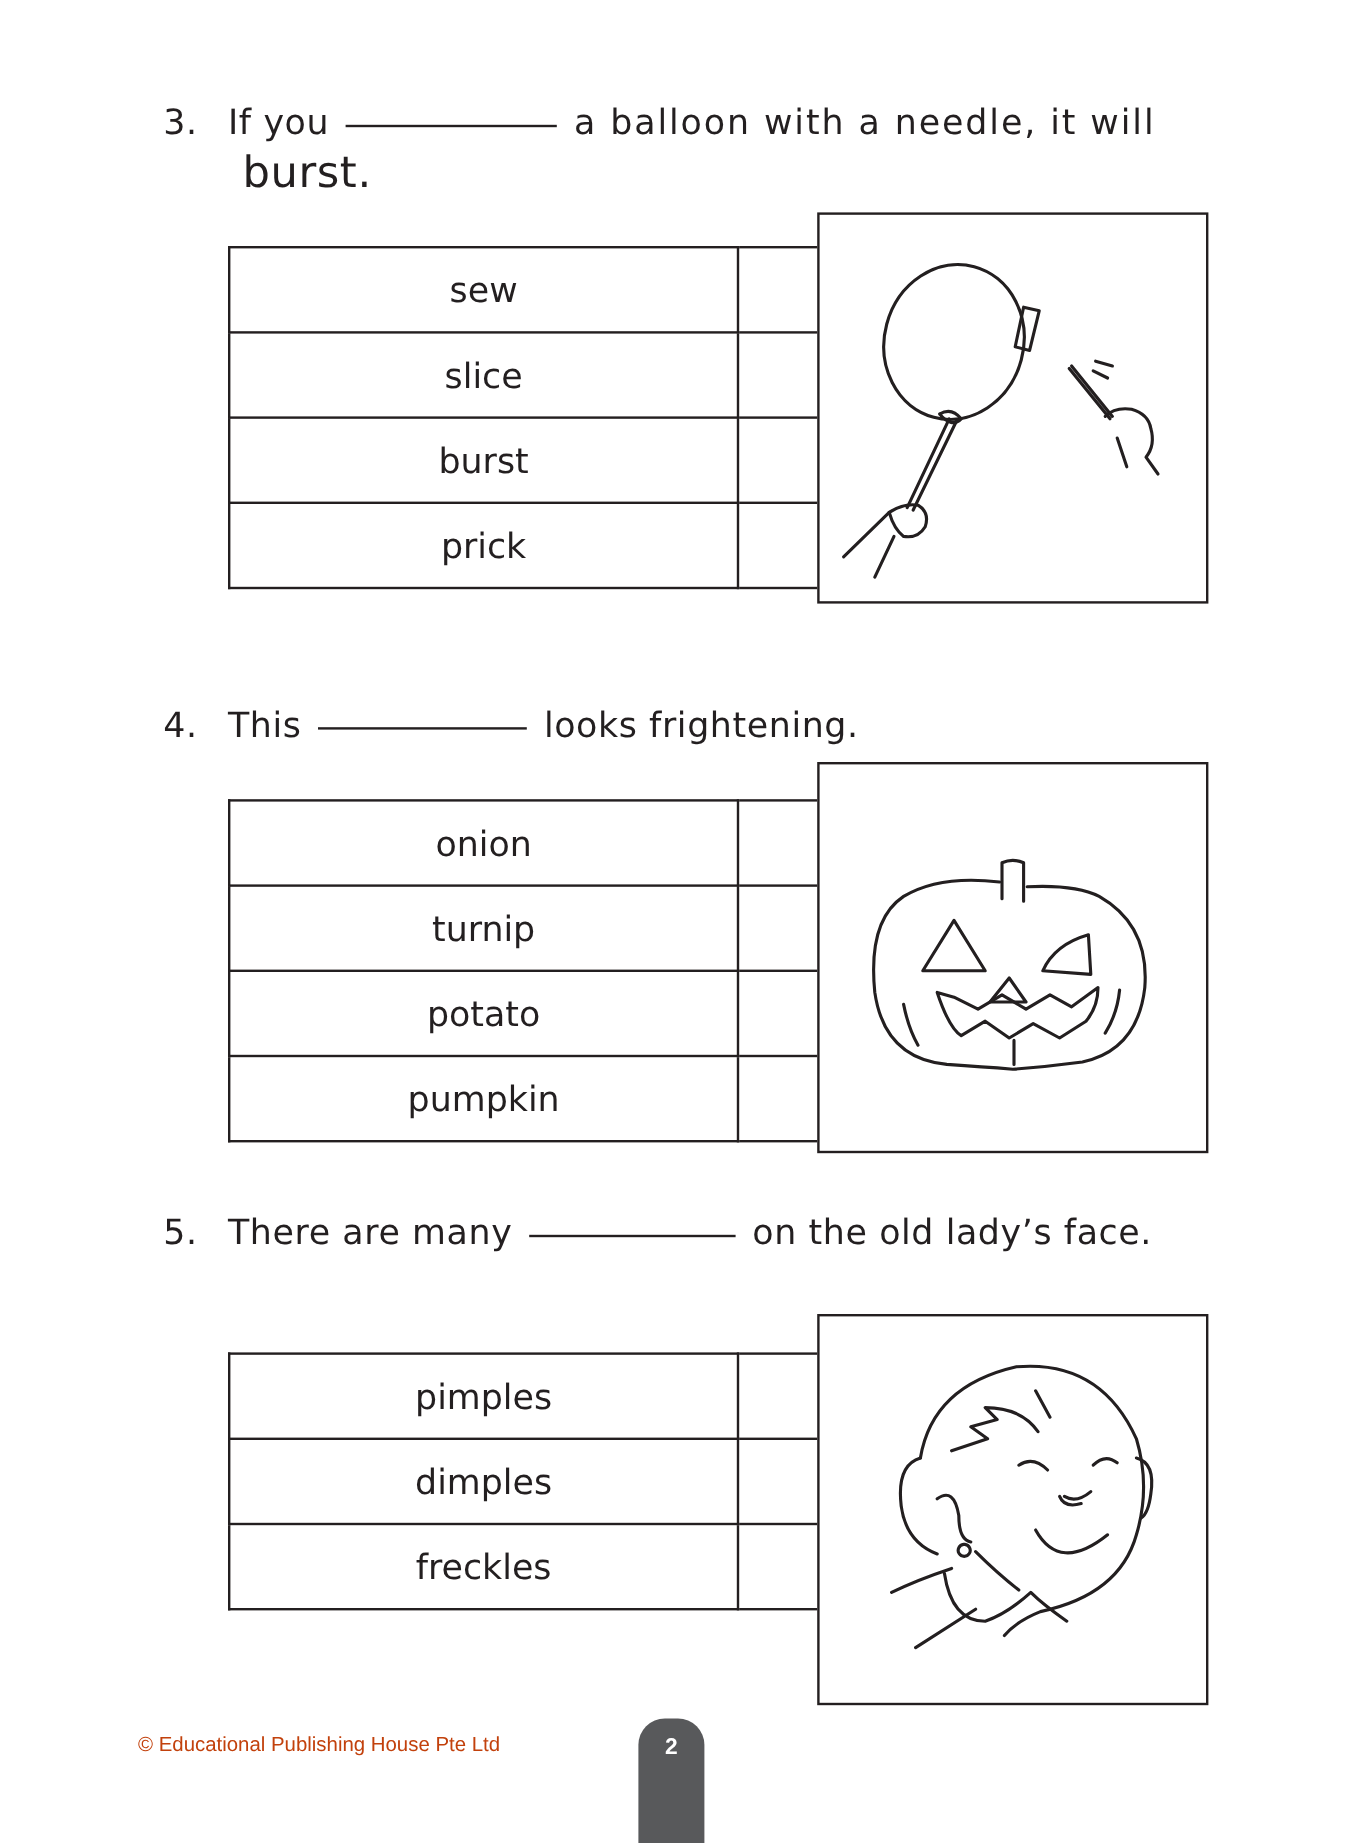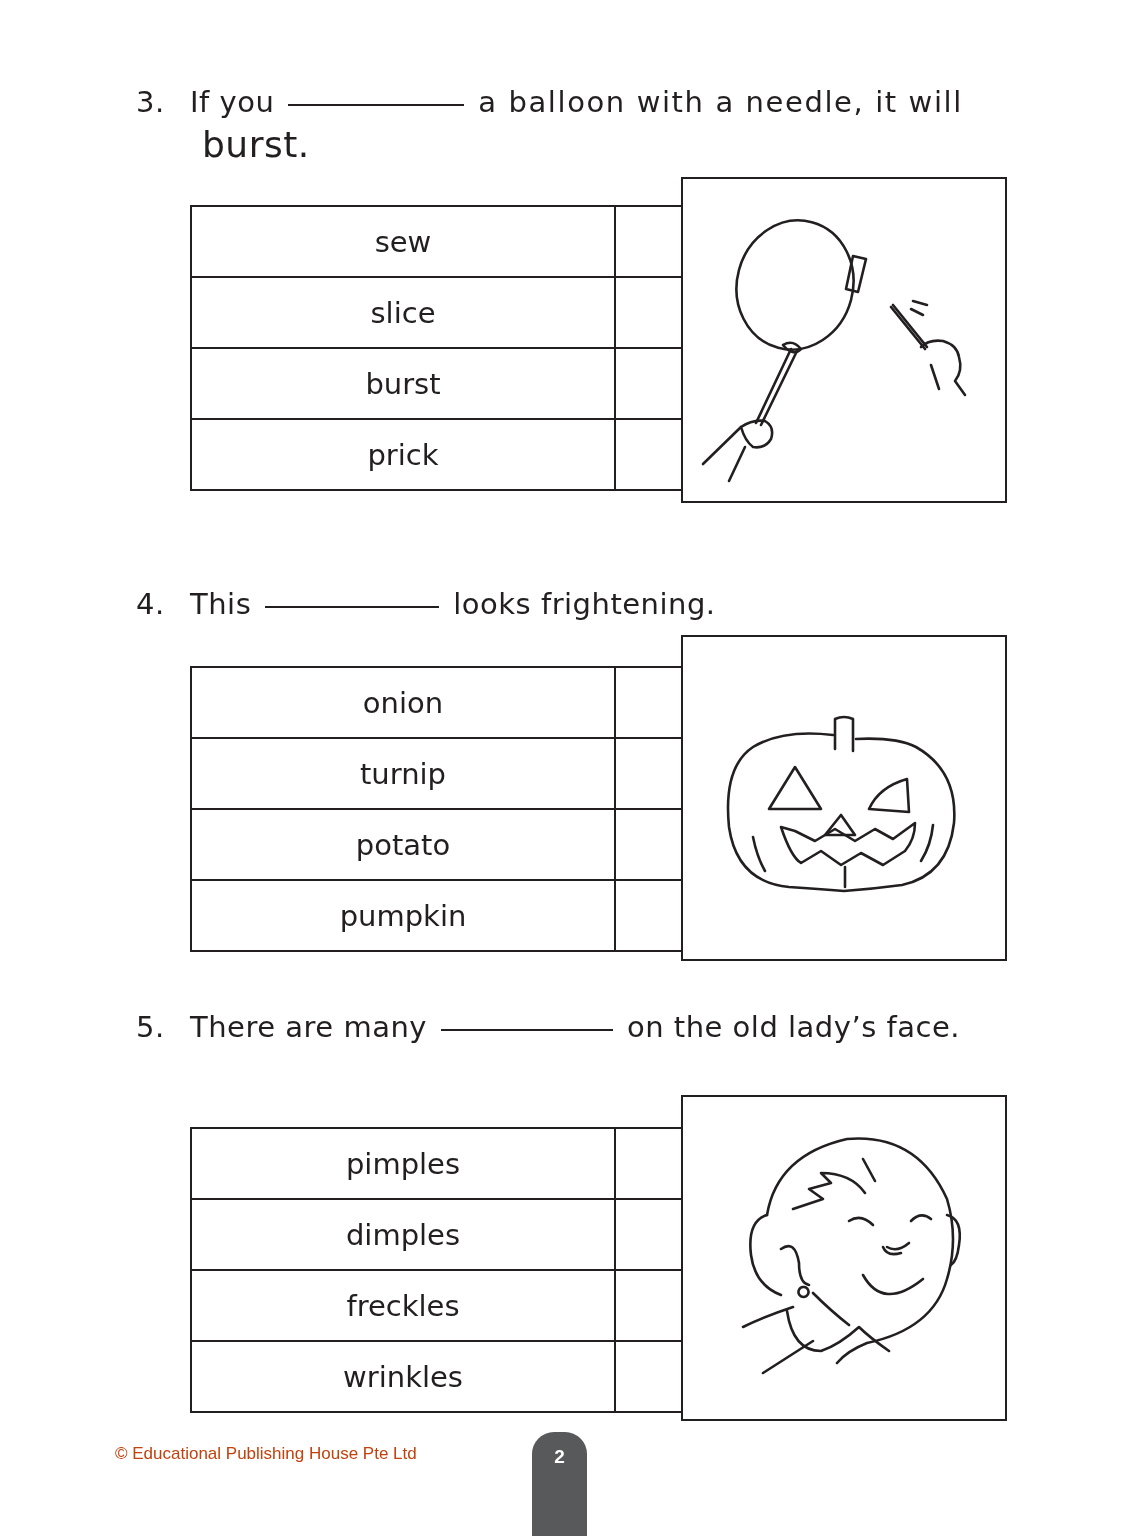--- a/index.html
+++ b/index.html
@@ -108,24 +108,20 @@
         <td class="tick"></td>
       </tr>
   <tr>
         <td class="word">dimples</td>
         <td class="tick"></td>
       </tr>
   <tr>
         <td class="word">freckles</td>
         <td class="tick"></td>
       </tr>
-  <tr>
-        <td class="word">wrinkles</td>
-        <td class="tick"></td>
-      </tr>
 </tbody>
   </table>
 
 <div class="pic-box" style="top:1095px;">
   <svg viewBox="0 0 322 322" fill="none" stroke="#231f20" stroke-width="2.6" stroke-linecap="round" stroke-linejoin="round">
     <path d="M84 118 q10 -60 80 -76 q70 -6 100 60 q12 40 0 80 q-14 50 -80 64 q-20 8 -30 20"></path>
     <path d="M84 118 q-20 6 -16 40 q4 30 30 40"></path>
     <path d="M98 152 q14 -10 18 14 q0 20 10 22 M120 190 a5 5 0 1 0 1 0"></path>
     <path d="M264 118 q16 4 12 30 q-2 16 -8 20"></path>
     <path d="M110 112 l30 -10 l-14 -10 l22 -6 l-10 -10 q30 0 44 20 M180 62 l12 22"></path>

